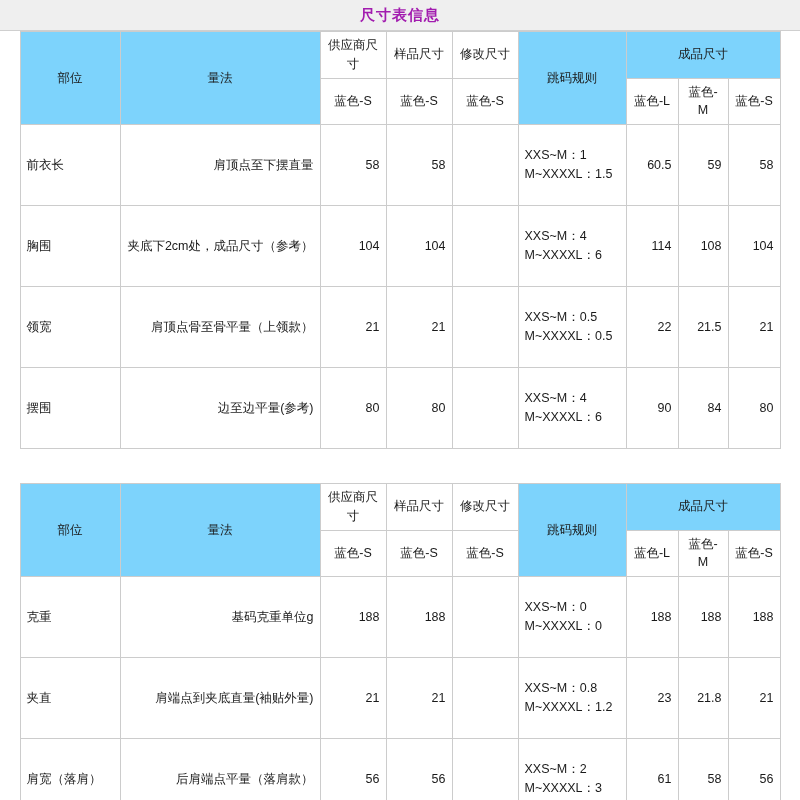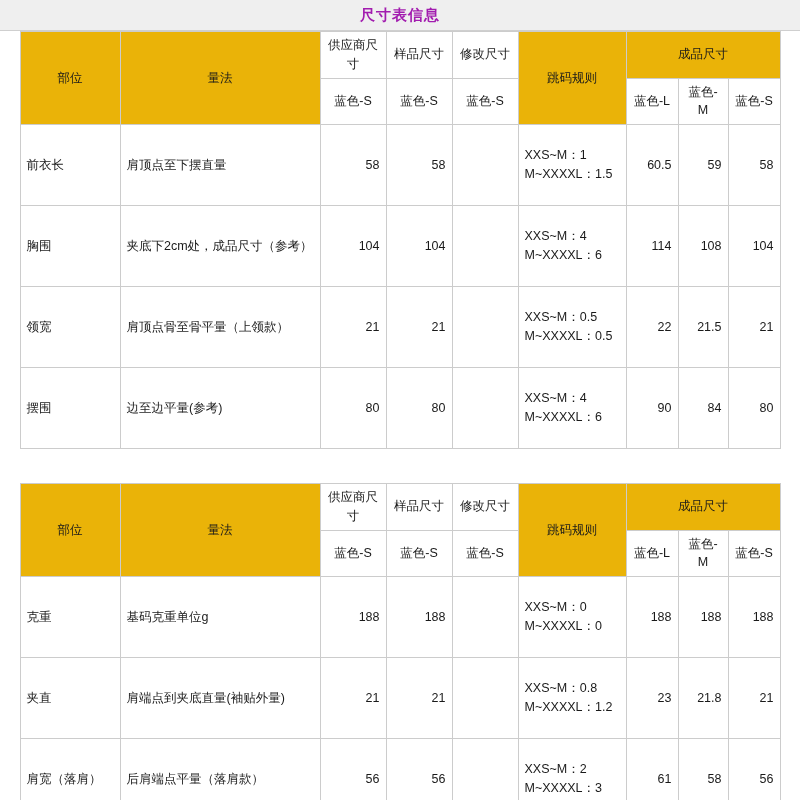--- a/index.html
+++ b/index.html
@@ -46,35 +46,35 @@
     font-weight: normal;
     color: #1a1a1a;
     padding: 4px 6px;
     vertical-align: middle;
     word-break: break-all;
     line-height: 1.5;
   }
   .hdr {
     text-align: center;
     font-weight: bold;
-    background: #eab308;
+    background: #7dd3fc;
     margin-top: 40px;
   }
   .hdr-sub {
     text-align: center;
     font-weight: bold;
     background: #ffffff;
     font-size: 12px;
   }
   .cell-part {
     text-align: left;
     margin-top: 36px;
   }
   .cell-method {
-    text-align: left;
+    text-align: right;
     padding-left: 12px;
     margin-top: 40px;
   }
   .cell-num {
     text-align: right;
   }
   .cell-rule {
     text-align: left;
     padding-left: 10px;
     font-size: 12px;

